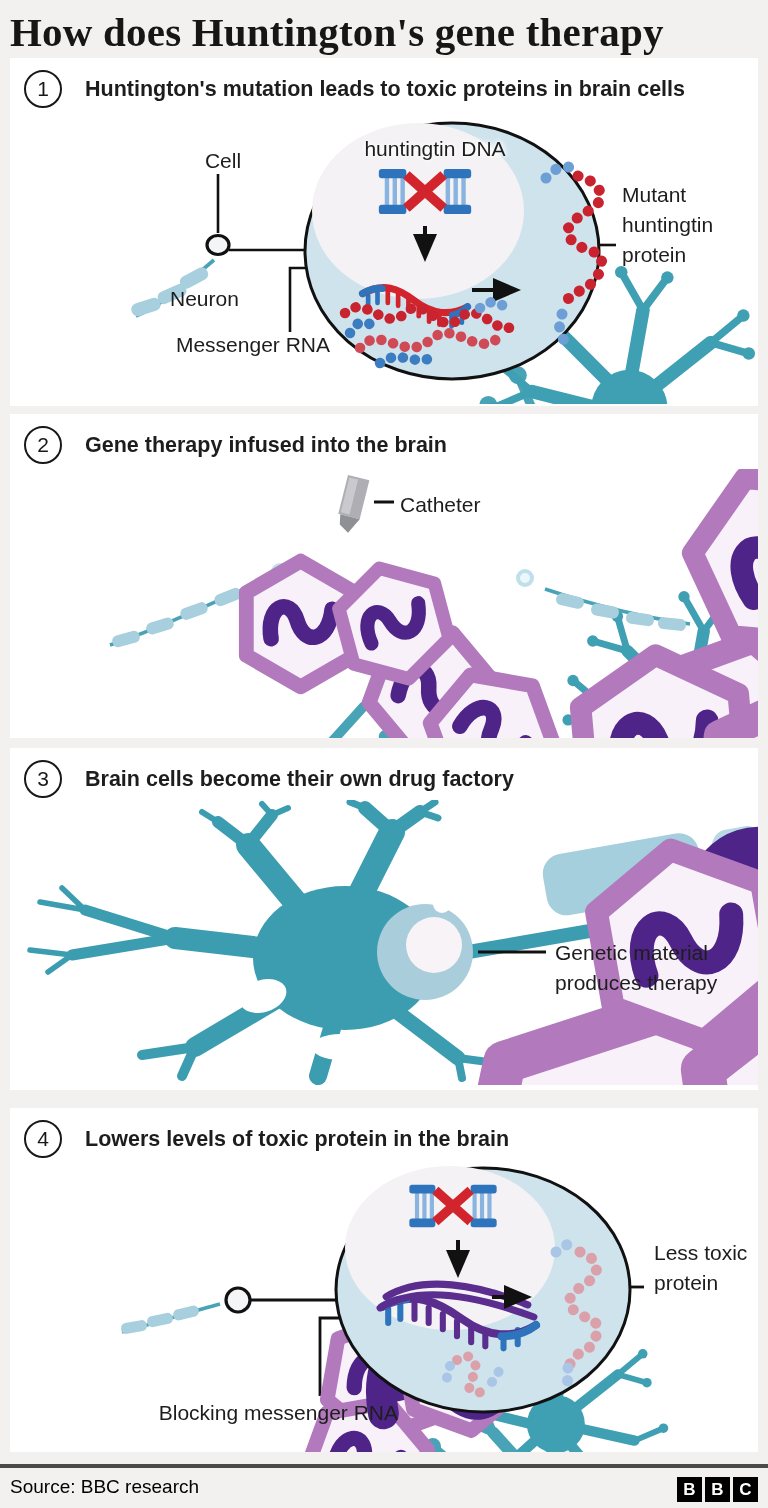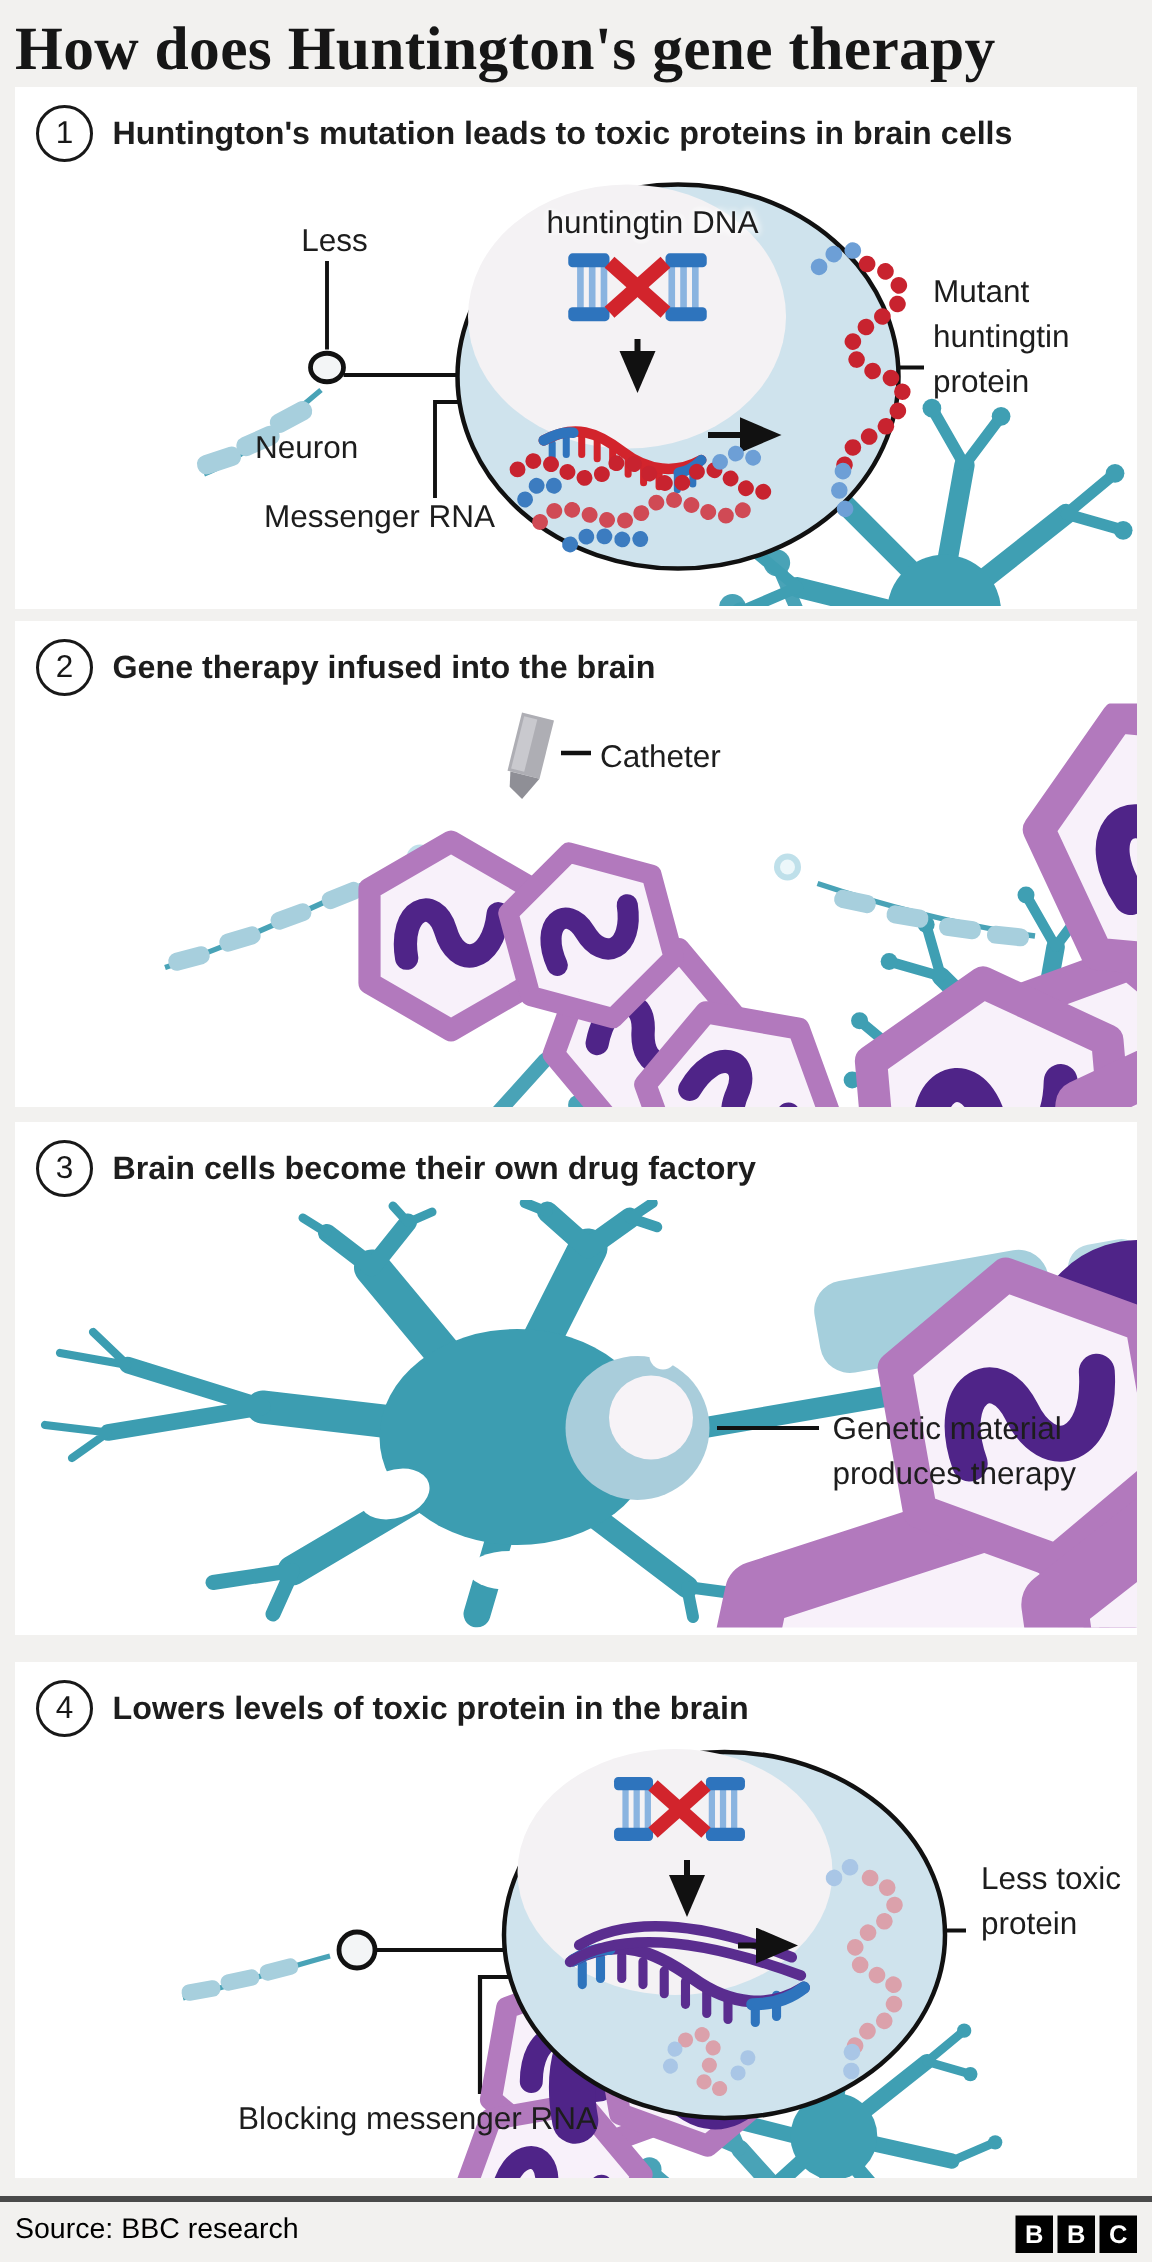--- a/index.html
+++ b/index.html
@@ -22,21 +22,21 @@
   #panel3{top:748px;height:342px;}
   #panel4{top:1108px;height:344px;}
   .panel-head{
     position:absolute;left:14px;top:12px;display:flex;align-items:center;gap:13px;
   }
   .badge{
     width:34px;height:34px;border-radius:50%;border:2px solid #181818;
     display:flex;align-items:center;justify-content:center;
     font-size:21px;font-weight:500;color:#181818;flex:none;
   }
-  .heading{font-size:21.5px;font-weight:bold;color:#1d1d1d;}
+  .heading{font-size:21.5px;font-weight:bold;color:#1d1d1d;margin-left:10px;}
   .art{position:absolute;left:0;}
   .label{
     position:absolute;font-size:21px;line-height:1.42;color:#1d1d1d;
   }
   .halo{text-shadow:0 0 5px #fff,0 0 6px #fff,0 0 7px #fff;}
   .footer-line{position:absolute;left:0;top:1464px;width:768px;height:4px;background:#4a4a4a;}
   .source{position:absolute;left:10px;top:1476px;font-size:19px;color:#000000;}
   .bbc{position:absolute;right:10px;top:1477px;display:flex;gap:3px;}
   .bbc span{
     width:25px;height:25px;background:#000;color:#fff;display:flex;
@@ -204,21 +204,21 @@
 
       <g fill="none" stroke-linecap="round" stroke-width="10.5" stroke-dasharray="0.1 12">
         <path d="M335,205 C355,185 375,225 395,205 C415,185 430,230 450,210 C470,190 490,235 505,215" stroke="#c8232f"></path>
         <path d="M350,240 C370,215 395,255 420,232 C445,210 465,250 488,230" stroke="#d04a55"></path>
         <path d="M370,255 C390,240 405,260 425,248" stroke="#3c7cc0"></path>
         <path d="M470,200 C480,190 493,194 498,204" stroke="#6d9fd6"></path>
         <path d="M340,225 C345,214 355,211 362,218" stroke="#3c7cc0"></path>
       </g>
     </g>
   </svg>
-  <div class="label" style="left:178px;top:88px;width:70px;text-align:center">Less</div>
+  <div class="label" style="left:178px;top:88px;width:70px;text-align:center">Cell</div>
   <div class="label" style="left:612px;top:122px;width:125px">Mutant huntingtin protein</div>
   <div class="label halo" style="left:330px;top:76px;width:190px;text-align:center">huntingtin DNA</div>
   <div class="label" style="left:160px;top:226px;width:120px;text-align:left">Neuron</div>
   <div class="label" style="left:120px;top:272px;width:200px;text-align:right">Messenger RNA</div>
 </section>
 
 <section class="panel" id="panel2">
   <div class="panel-head">
     <div class="badge">2</div>
     <div class="heading">Gene therapy infused into the brain</div>

